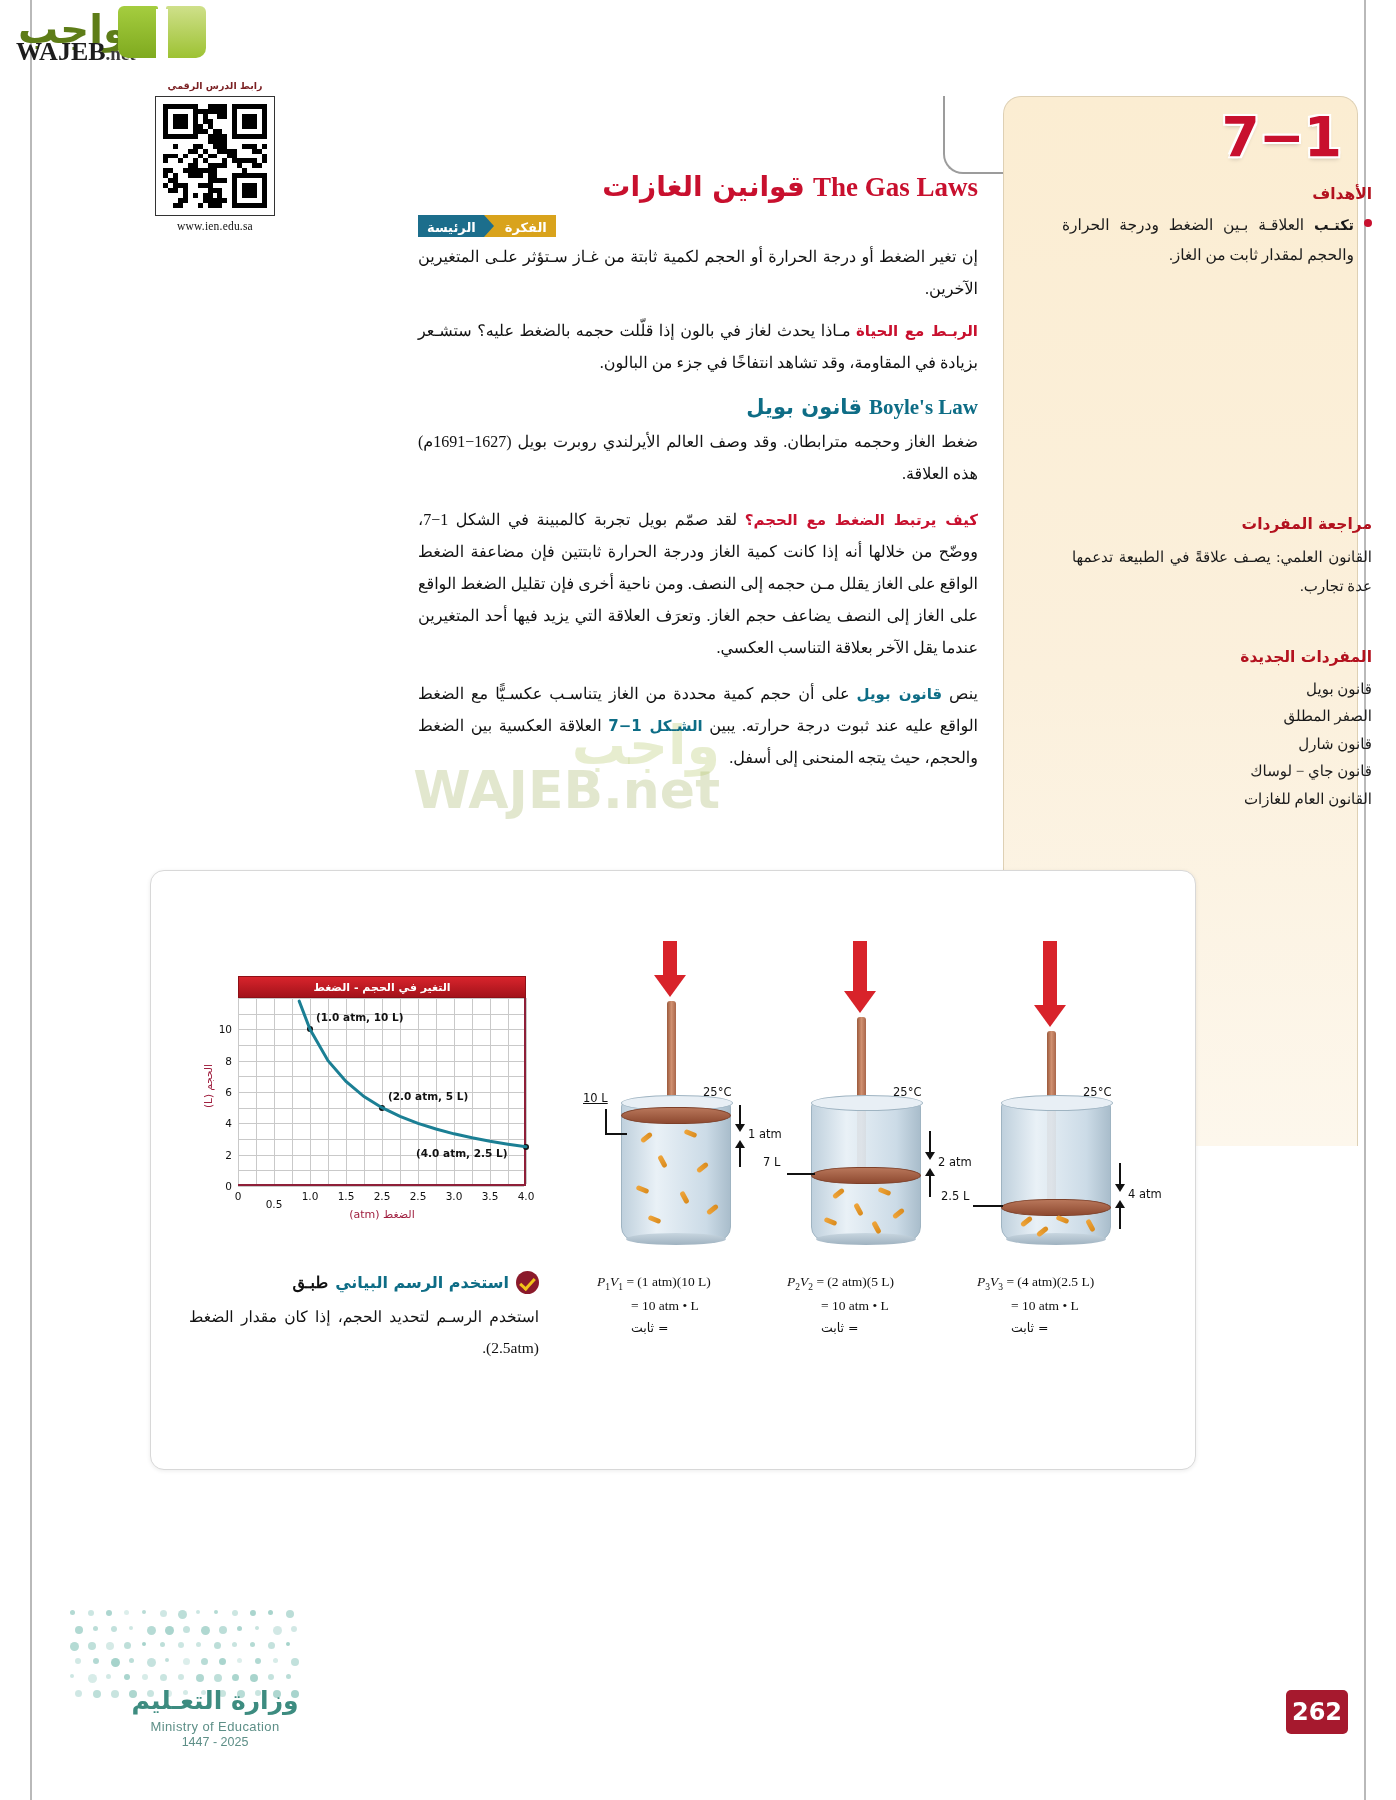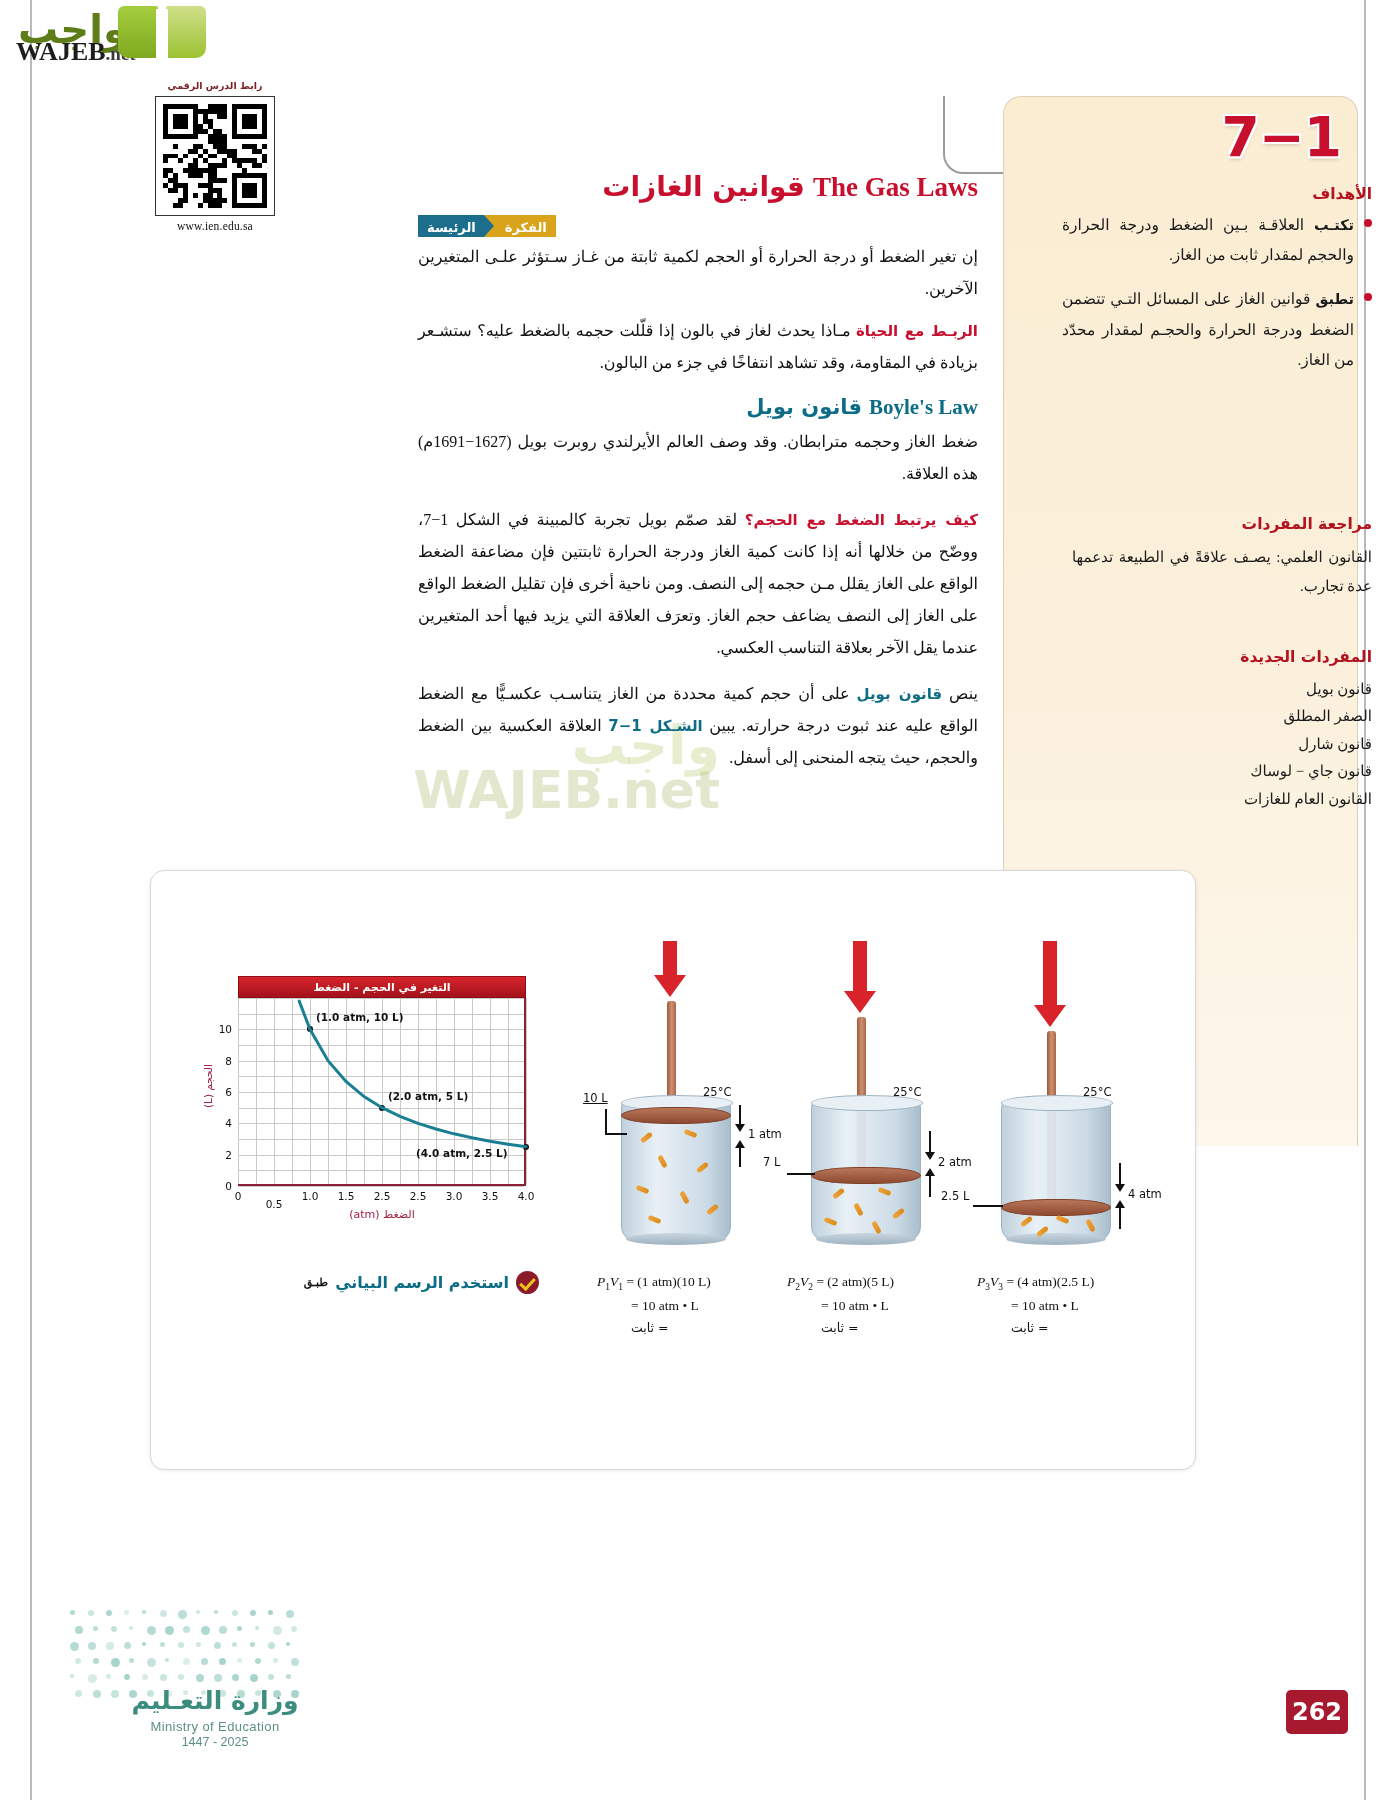--- a/index.html
+++ b/index.html
@@ -213,21 +213,21 @@
   .eq sub { font-size:9.5px; }
   .eq i { font-style:italic; }
 
   
   .apply-box { position:absolute; left:38px; top:400px; width:350px; direction:rtl; }
   .apply-head { display:flex; align-items:center; justify-content:flex-start; flex-direction:row; gap:7px; }
   .check-badge { width:23px; height:23px; border-radius:50%; background:#8b1a2b; position:relative; flex:0 0 auto; }
   .check-badge::after { content:""; position:absolute; left:7px; top:4px; width:6px; height:12px;
                         border:solid #f0c419; border-width:0 3px 3px 0; transform:rotate(42deg); }
   .apply-title-ar { font-family:"DejaVu Sans",sans-serif; font-size:16px; font-weight:bold; color:#0e6d86; }
-  .apply-title-dark { font-family:Liberation Sans, sans-serif; font-size:11px; font-weight:bold; color:#111; }
+  .apply-title-dark { font-family:Liberation Sans, sans-serif; font-size:16px; font-weight:bold; color:#111; }
   .apply-body { font-family:"Liberation Serif",serif; font-size:15.5px; line-height:2.0;
                 color:#111; text-align:justify; text-align-last:right; margin-top:7px; }
 
   
   .dots-deco { position:absolute; left:70px; top:1610px; width:230px; height:100px; opacity:.75; }
   .dots-deco span { position:absolute; border-radius:50%; background:#7fc0b5; }
   .moe { position:absolute; left:70px; top:1686px; width:290px; text-align:center; }
   .moe-ar { font-family:"DejaVu Sans",sans-serif; font-size:25px; font-weight:bold; color:#3d8c80; letter-spacing:1px; }
   .moe-en { font-family:"Liberation Sans",sans-serif; font-size:13px; color:#5d8f87; margin-top:4px; letter-spacing:.4px; }
   .moe-yr { font-family:"Liberation Sans",sans-serif; font-size:12.5px; color:#5d8f87; margin-top:1px; }
@@ -715,27 +715,20 @@
 <div class="side-tab-notch"></div>
 <div class="lesson-num">7−1</div>
 
 <div class="side-head obj-head">الأهداف</div>
 <div class="obj-list">
   <div class="obj-item">
     <div class="obj-bullet"></div>
     <div class="obj-text">
       <b>تكتـب</b>
       <span>العلاقـة بـين الضغط ودرجة الحرارة والحجم لمقدار ثابت من الغاز.</span>
-    </div>
-  </div>
-  <div class="obj-item">
-    <div class="obj-bullet"></div>
-    <div class="obj-text">
-      <b>تطبق</b>
-      <span>قوانين الغاز على المسائل التـي تتضمن الضغط ودرجة الحرارة والحجـم لمقدار محدّد من الغاز.</span>
     </div>
   </div>
 </div>
 
 <div class="side-head rev-head">مراجعة المفردات</div>
 <div class="rev-body">القانون العلمي: يصـف علاقةً في الطبيعة تدعمها عدة تجارب.</div>
 
 <div class="side-head new-head">المفردات الجديدة</div>
 <div class="vocab-list">
   <div>قانون بويل</div>
@@ -933,20 +926,21 @@
       </div>
     </div>
   </div>
 
   <div class="apply-box">
     <div class="apply-head">
       <div class="check-badge"></div>
       <span class="apply-title-teal apply-title-ar">استخدم الرسم البياني</span>
       <span class="apply-title-dark">طبـق</span>
     </div>
+    <div class="apply-body">استخدم الرسـم لتحديد الحجم، إذا كان مقدار الضغط (2.5atm).</div>
   </div>
 </div>
 
 <div class="dots-deco" id="dots">
     <span style="width: 5px; height: 5px; left: 0px; top: 0px; opacity: 0.8;"></span>
     <span style="width: 6px; height: 6px; left: 18px; top: 0px; opacity: 0.53;"></span>
     <span style="width: 6px; height: 6px; left: 36px; top: 0px; opacity: 0.85;"></span>
     <span style="width: 5px; height: 5px; left: 54px; top: 0px; opacity: 0.36;"></span>
     <span style="width: 4px; height: 4px; left: 72px; top: 0px; opacity: 0.73;"></span>
     <span style="width: 7px; height: 7px; left: 90px; top: 0px; opacity: 0.49;"></span>

